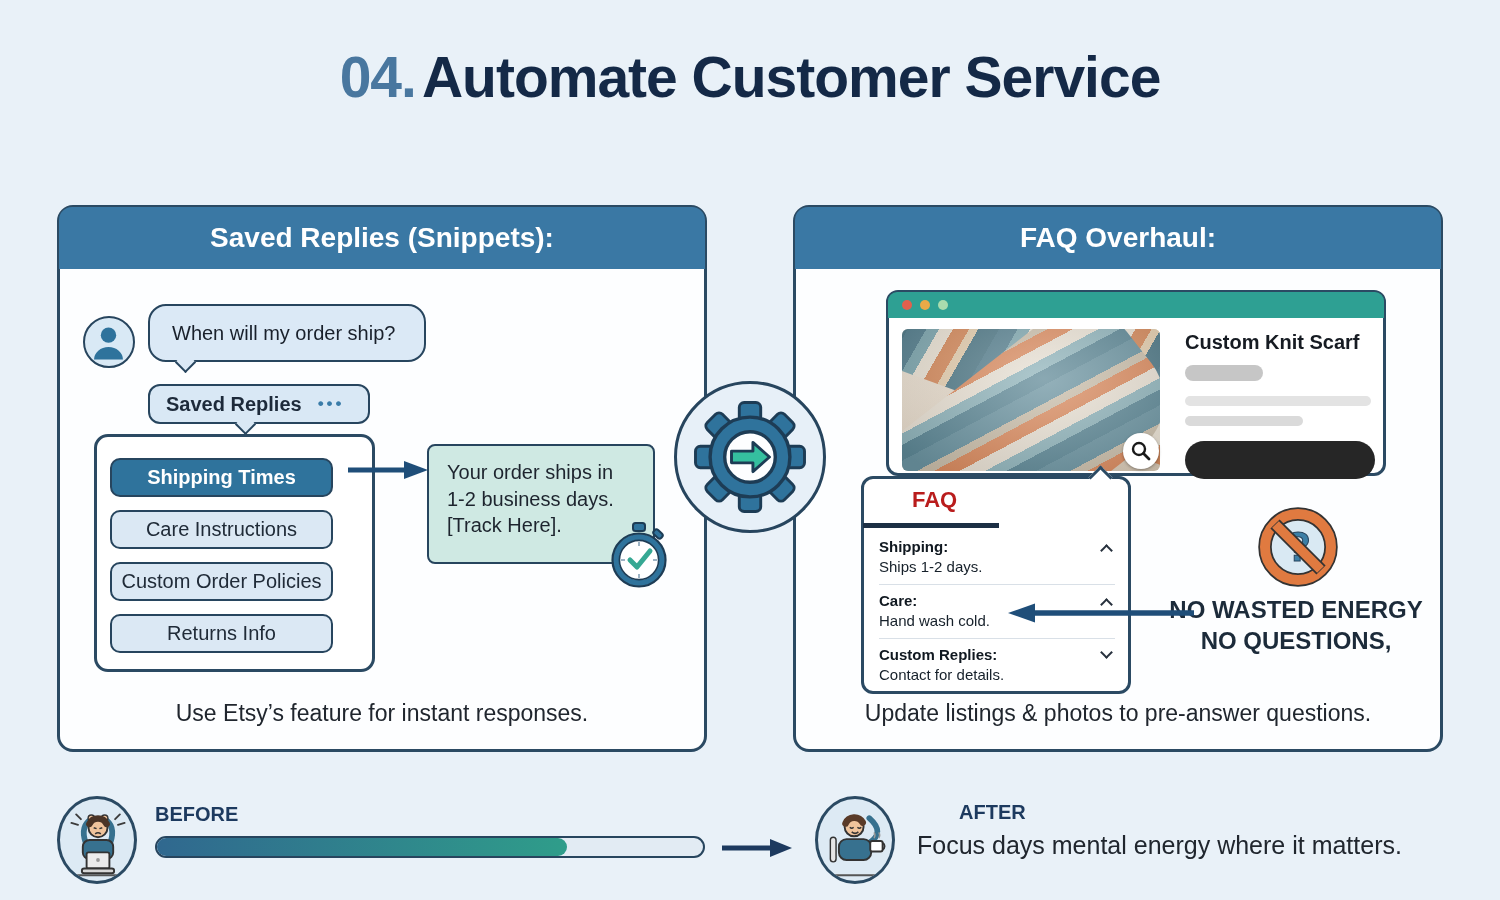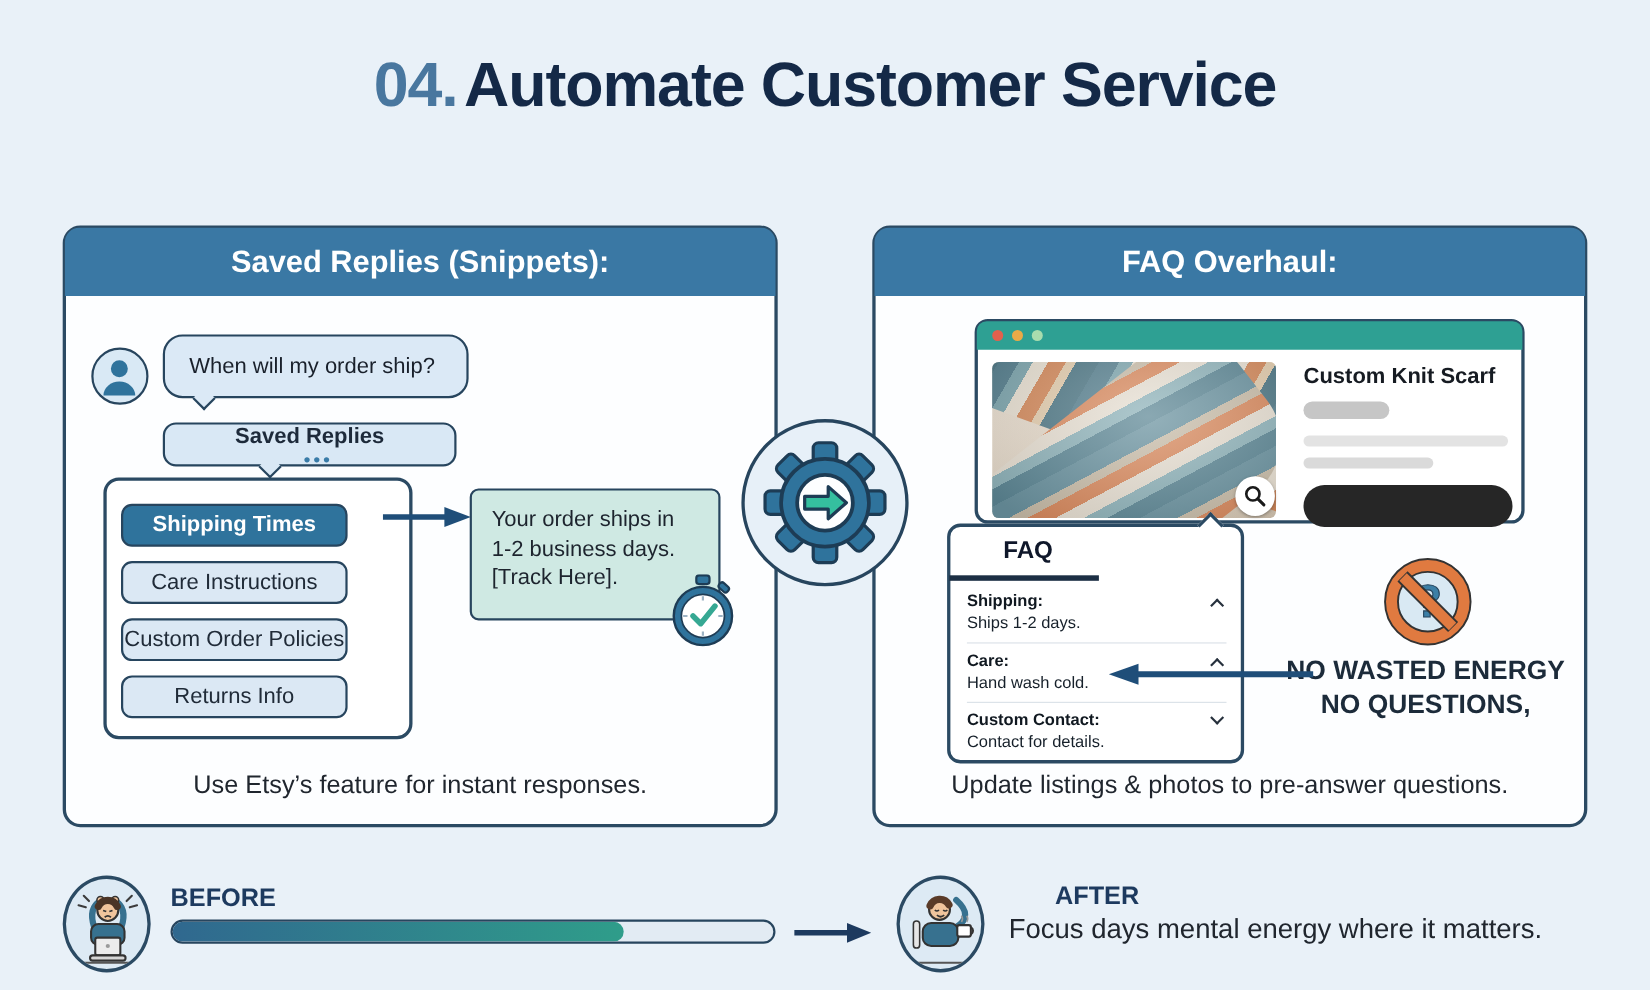--- a/index.html
+++ b/index.html
@@ -25,28 +25,28 @@
 
   
   .chat-avatar { position:absolute; left:23px; top:108px; width:52px; height:52px; border-radius:50%;
                  background:#d9e9f5; border:2.5px solid #27455e; overflow:hidden; }
   .bubble { position:absolute; background:#dbe9f6; border:2.5px solid #27455e; border-radius:14px;
             color:#19202b; font-size:20px; display:flex; align-items:center; }
   .q-bubble { left:88px; top:96px; width:278px; height:58px; padding-left:22px; border-radius:18px;text-align:center; }
   .q-bubble .tail, .sr-bubble .tail { position:absolute; width:15px; height:15px; background:#dbe9f6;
             border-right:2.5px solid #27455e; border-bottom:2.5px solid #27455e; transform:rotate(45deg); }
   .q-bubble .tail { left:28px; bottom:-9.5px; }
-  .sr-bubble { left:88px; top:176px; width:267px; height:40px; padding:0 16px; border-radius:12px; background:#d9e8f5;flex-direction:column; }
+  .sr-bubble { left:88px; top:176px; width:222px; height:40px; padding:0 16px; border-radius:12px; background:#d9e8f5; }
   .sr-bubble .tail { left:88px; bottom:-9.5px; background:#d9e8f5; }
   .sr-label { font-weight:bold; font-size:20px; color:#1d2a3a; }
   .sr-dots { margin-left:16px; color:#3a7ca8; font-size:17px; font-weight:bold; letter-spacing:3px; }
 
   .dropdown { position:absolute; left:34px; top:226px; width:281px; height:238px; background:#ffffff;
               border:3px solid #2b4a63; border-radius:14px; }
-  .snippet { position:absolute; left:13px; width:206px; height:39px; border:2.5px solid #27455e; border-radius:10px;
+  .snippet { position:absolute; left:13px; width:223px; height:39px; border:2.5px solid #27455e; border-radius:10px;
              background:#dbe8f4; color:#202b38; font-size:20px; display:flex; align-items:center; justify-content:center; }
   .snippet.selected { background:#2f739c; color:#ffffff; font-weight:bold; }
   .snippet.s0 { top:21px; } .snippet.s1 { top:73px; } .snippet.s2 { top:125px; } .snippet.s3 { top:177px; }
 
   .arrow1 { position:absolute; left:288px; top:251px; }
   .reply-bubble { position:absolute; left:367px; top:236px; width:228px; min-height:120px;
                   background:#cfe9e3; border:2.5px solid #27455e; border-radius:8px;
                   padding:13px 18px; font-size:20px; line-height:1.33; color:#1d242e; white-space:pre-line; }
   .stopwatch { position:absolute; left:546px; top:314px; }
 
@@ -76,21 +76,21 @@
   .product-name { font-size:20px; font-weight:bold; color:#161b22; }
   .ph-pill  { margin-top:11px; width:78px;  height:16px; background:#c6c6c6; border-radius:8px; }
   .ph-line1 { margin-top:15px; width:186px; height:10px; background:#e3e3e3; border-radius:5px; }
   .ph-line2 { margin-top:10px; width:118px; height:10px; background:#dadada; border-radius:5px; }
   .cta { margin-top:15px; width:190px; height:38px; background:#262626; border-radius:19px; border:none; }
 
   .faq { position:absolute; left:65px; top:268px; width:270px; height:218px; background:#ffffff;
          border:3px solid #2b4a63; border-radius:12px; z-index:3; }
   .faq .tail { position:absolute; left:228px; top:-10.5px; width:17px; height:17px; background:#ffffff;
          border-left:3px solid #2b4a63; border-top:3px solid #2b4a63; transform:rotate(45deg); }
-  .faq-heading { position:absolute; left:48px; top:8px; font-size:22px; font-weight:bold; color:#0f172a; }
+  .faq-heading { position:absolute; left:48px; top:8px; font-size:22px; font-weight:bold; color:#b91c1c; }
   .faq-underline { position:absolute; left:-1px; top:44px; width:136px; height:4.5px; background:#1c2f44; }
   .faq-items { position:absolute; left:15px; right:13px; top:52px; }
   .faq-item { position:relative; padding:6px 0 8px; }
   .faq-item + .faq-item { border-top:1.5px solid #d9e0e7; }
   .faq-label { font-size:15px; font-weight:bold; color:#101820; line-height:1.3; }
   .faq-answer { font-size:15px; color:#16202a; line-height:1.3; }
   .chev { position:absolute; right:4px; top:12px; width:9px; height:9px;
           border-right:2.5px solid #27313d; border-bottom:2.5px solid #27313d; }
   .chev.up { transform:rotate(-135deg); top:15px; }
   .chev.down { transform:rotate(45deg); top:9px; }
@@ -98,21 +98,21 @@
   .arrow2 { position:absolute; left:212px; top:394px; z-index:4; }
   .no-q-icon { position:absolute; left:459px; top:296px; }
   .callout { position:absolute; left:350px; top:386px; width:300px; text-align:center;
              font-size:24px; font-weight:bold; color:#1c2b3a; line-height:1.3; }
 
   
   .f-avatar { position:absolute; width:80px; height:88px; border-radius:50%;
               background:#ddeaf4; border:3px solid #2b4a63; overflow:hidden; }
   .f-avatar.before { left:57px; top:796px; }
   .f-avatar.after  { left:815px; top:796px; }
-  .f-label { position:absolute; font-size:23px; font-weight:bold; color:#1d3a5f; }
+  .f-label { position:absolute; font-size:20px; font-weight:bold; color:#1d3a5f; }
   .f-label.before { left:155px; top:803px; }
   .f-label.after  { left:959px; top:801px; }
   .progress { position:absolute; left:155px; top:836px; width:550px; height:22px; background:#e2ebf3;
               border:2.5px solid #27455e; border-radius:12px; overflow:hidden; }
   .progress-fill { height:100%; background:linear-gradient(90deg,#30688f,#2f9d8a); border-radius:0 10px 10px 0; }
   .arrow3 { position:absolute; left:722px; top:837px; }
   .after-text { position:absolute; left:917px; top:831px; font-size:25px; color:#20262e; }
 </style>
 </head>
 <body>
@@ -232,21 +232,21 @@
           <div class="faq-label">Shipping:</div>
           <div class="faq-answer">Ships 1-2 days.</div>
           <span class="chev up"></span>
         </div>
         <div class="faq-item">
           <div class="faq-label">Care:</div>
           <div class="faq-answer">Hand wash cold.</div>
           <span class="chev up"></span>
         </div>
         <div class="faq-item">
-          <div class="faq-label">Custom Contact:</div>
+          <div class="faq-label">Custom Replies:</div>
           <div class="faq-answer">Contact for details.</div>
           <span class="chev down"></span>
         </div>
       </div>
     </div>
 
     <svg class="arrow2" width="186" height="22">
       <polygon points="0,11 27,1.5 27,20.5" fill="#1f4e79"></polygon>
       <line x1="25" y1="11" x2="186" y2="11" stroke="#1f4e79" stroke-width="5.5"></line>
     </svg>

